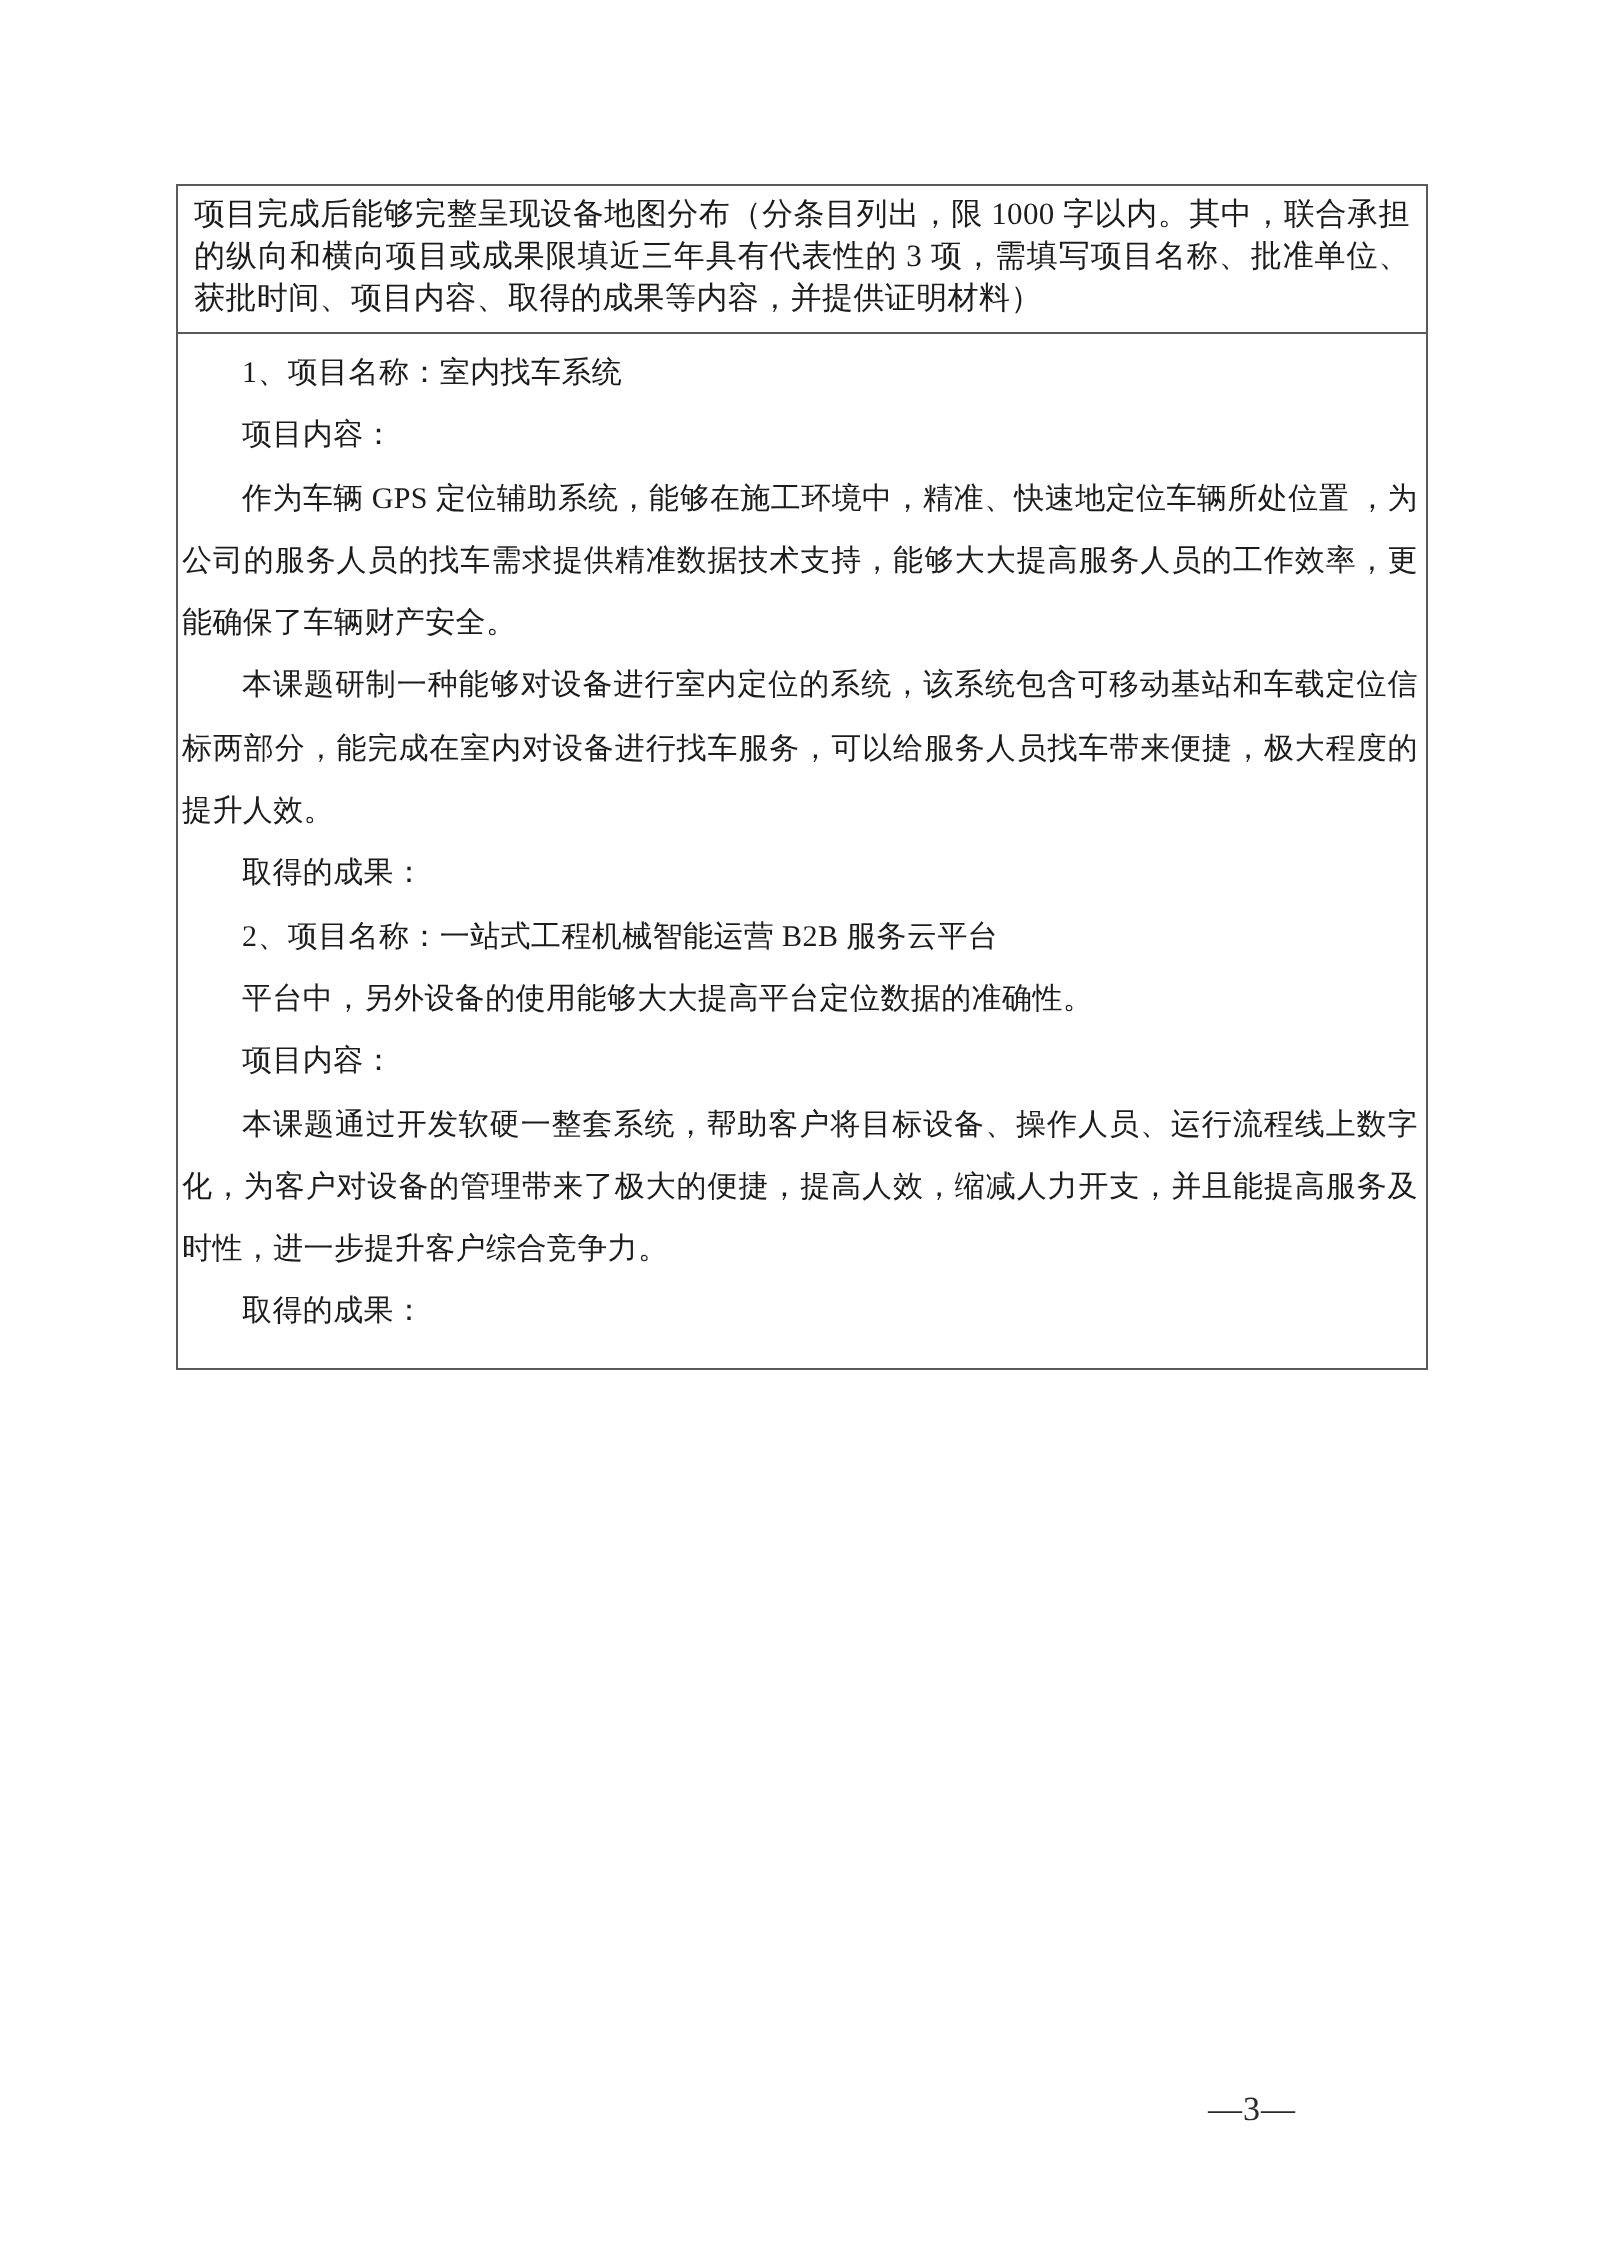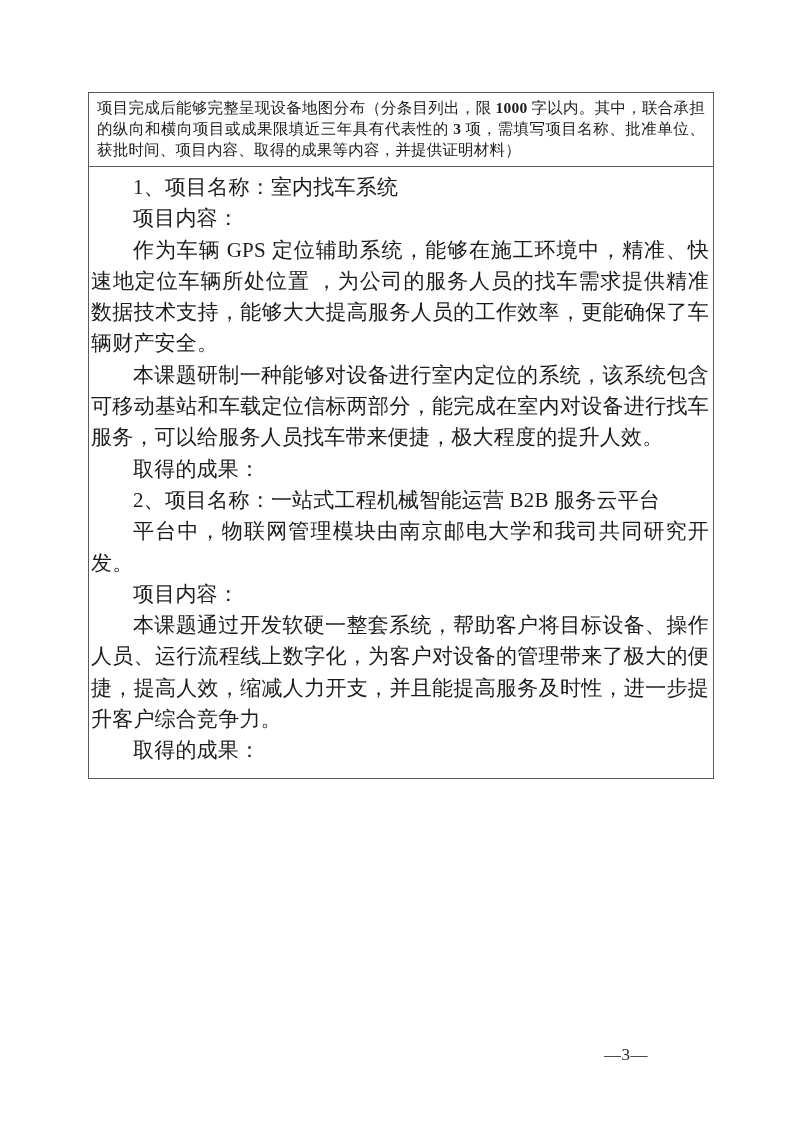--- a/index.html
+++ b/index.html
@@ -30,30 +30,30 @@
   .header-cell {
     border-bottom: 1px solid #5a5a5a;
     padding: 4px 8px 6px 8px;
     font-size: 15.5px;
     line-height: 21px;
     text-align: justify;
     letter-spacing: 0.2px;
   }
   .body-cell {
     padding: 5px 4px 11px 2px;
-    font-size: 21px;
+    font-size: 15px;
     line-height: 31.3px;
     text-align: justify;
     letter-spacing: 0.2px;
   }
   .body-cell p {
     margin: 0;
     text-indent: 2em;
   }
-  .bold-seg { font-weight: bold; }
+  .bold-seg { font-weight: normal; }
   .page-number {
     position: absolute;
     left: 604px;
     top: 1045px;
     font-size: 17px;
     letter-spacing: 0.5px;
     color: #2a2a2a;
   }
 </style>
 </head>
@@ -67,21 +67,21 @@
       <span>项目完成后能够完整呈现设备地图分布（分条目列出，限 </span><span class="bold-seg">1000</span><span> 字以内。其中，联合承担的纵向和横向项目或成果限填近三年具有代表性的 </span><span class="bold-seg">3</span><span> 项，需填写项目名称、批准单位、获批时间、项目内容、取得的成果等内容，并提供证明材料）</span>
     </div>
 
     <div class="body-cell">
       <p><span>1、项目名称：室内找车系统</span></p>
       <p><span>项目内容：</span></p>
       <p><span>作为车辆 GPS 定位辅助系统，能够在施工环境中，精准、快速地定位车辆所处位置 ，为公司的服务人员的找车需求提供精准数据技术支持，能够大大提高服务人员的工作效率，更能确保了车辆财产安全。</span></p>
       <p><span>本课题研制一种能够对设备进行室内定位的系统，该系统包含可移动基站和车载定位信标两部分，能完成在室内对设备进行找车服务，可以给服务人员找车带来便捷，极大程度的提升人效。</span></p>
       <p><span>取得的成果：</span></p>
       <p><span>2、项目名称：一站式工程机械智能运营 B2B 服务云平台</span></p>
-      <p><span>平台中，物联网管理模块由南京邮电大学和我司共同研究开发。</span></p>
+      <p><span>平台中，另外设备的使用能够大大提高平台定位数据的准确性。</span></p>
       <p><span>项目内容：</span></p>
       <p><span>本课题通过开发软硬一整套系统，帮助客户将目标设备、操作人员、运行流程线上数字化，为客户对设备的管理带来了极大的便捷，提高人效，缩减人力开支，并且能提高服务及时性，进一步提升客户综合竞争力。</span></p>
       <p><span>取得的成果：</span></p>
     </div>
 
   </div>
 
   <div class="page-number">—3—</div>
 
 </div>

